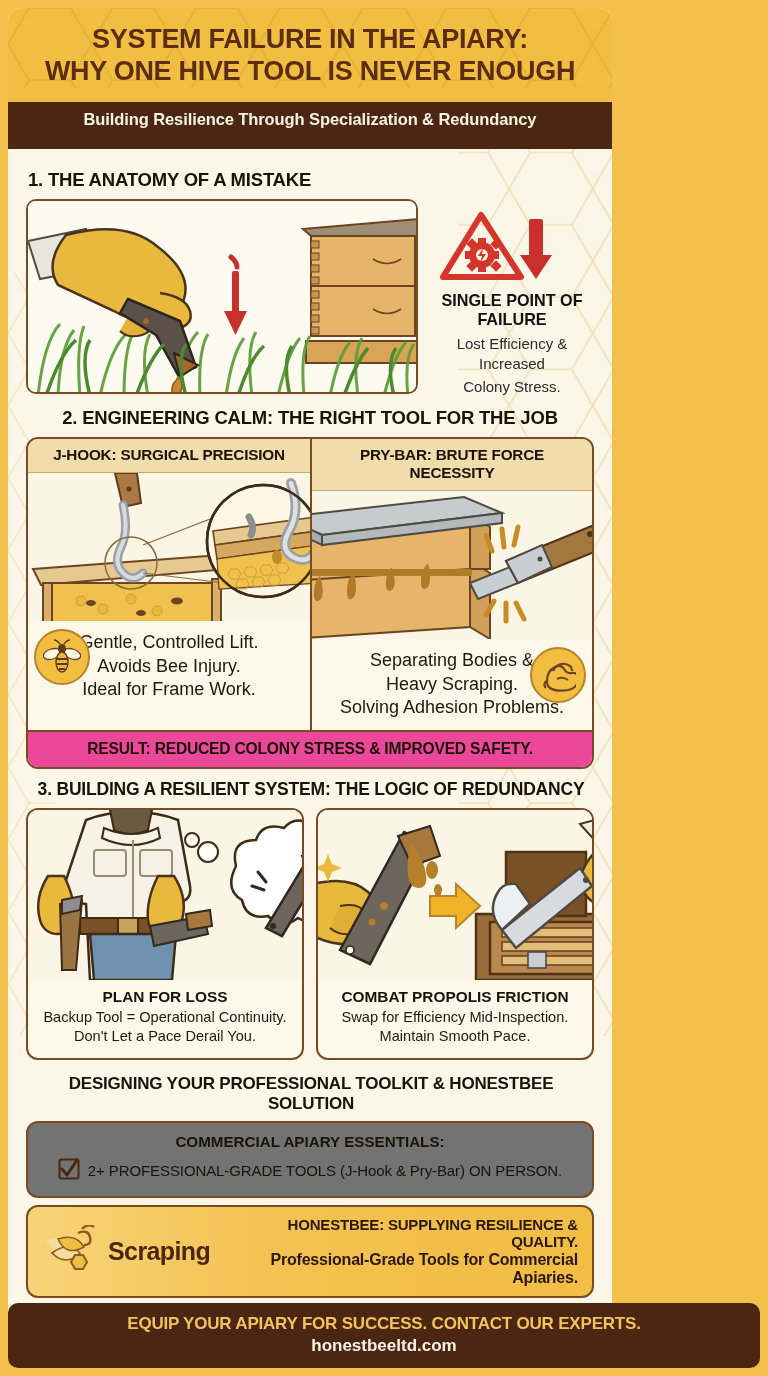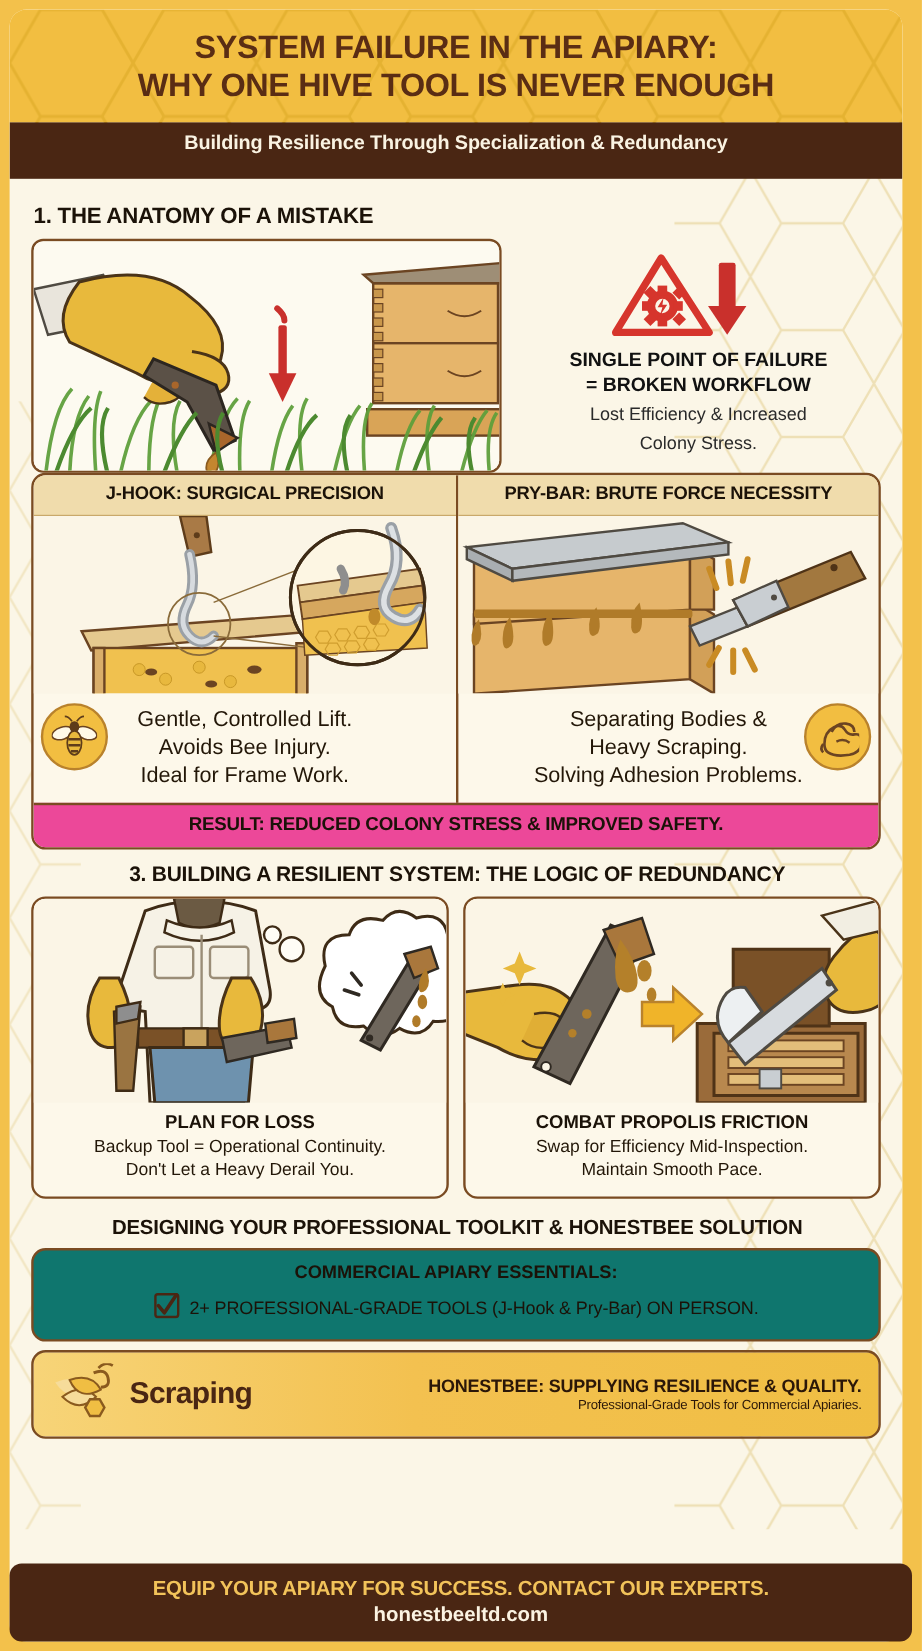--- a/index.html
+++ b/index.html
@@ -10,21 +10,21 @@
     overflow: hidden;
   }
   .page {
     position: relative;
     width: 768px; height: 1376px;
     background: #F3C14B;
     padding: 8px;
   }
   .inner {
     position: relative;
-    width: 744px; height: 1360px;
+    width: 604px; height: 1360px;
     border-radius: 14px;
     overflow: hidden;
     background: #FBF6E7;
   }
   
   .hexbg {
     position: absolute; inset: 0;
     opacity: 1;
     pointer-events: none;
     z-index: 0;
@@ -161,42 +161,42 @@
   }
   .s3art { height: 170px; background: #FBF5E6; position: relative; overflow:hidden; }
   .s3txt { padding: 8px 6px 12px; text-align:center; }
   .s3h { font-size: 15.4px; font-weight: bold; color:#1B1208; margin-bottom: 2px; }
   .s3p { font-size: 14.6px; color:#231708; line-height: 1.3; }
 
   
   .essbox {
     border: 2px solid #7A4B22;
     border-radius: 12px;
-    background: #0f766e;
+    background: #737373;
     padding: 10px 14px 12px;
   }
   .ess-h { text-align:center; font-size:15.2px; font-weight:bold; color:#1B1208; margin-bottom: 8px; }
   .ess-row { display:flex; align-items:center; justify-content:center; gap: 8px; }
   .ess-text { font-size: 15px; color:#1B1208; letter-spacing:-0.1px; }
   .chk { flex: 0 0 auto; }
 
   .brandbar {
     margin-top: 7px;
     border: 2px solid #7A4B22;
     border-radius: 12px;
     background: linear-gradient(90deg,#F7D478 0%, #F3C150 45%, #F0BE43 100%);
     display:flex; align-items:center;
     padding: 9px 14px;
     gap: 12px;
   }
   .brandlogo { display:flex; align-items:center; gap: 4px; flex: 0 0 auto; }
   .brandname { font-size: 25px; font-weight: bold; color:#4A2613; letter-spacing:-0.6px; }
   .brandtxt { flex:1; text-align:right; }
   .brandtxt .b1 { font-size:15px; font-weight:bold; color:#2B1708; letter-spacing:-0.2px;}
-  .brandtxt .b2 { font-size:11px; color:#2B1708; letter-spacing:-0.2px; margin-top:1px;}
+  .brandtxt .b2 { font-size:16px; color:#2B1708; letter-spacing:-0.2px; margin-top:1px;font-weight:bold;}
 
   
   .footer {
     position: absolute;
     left: 8px; right: 8px; bottom: 8px;
     background: #4A2613;
     border-radius: 10px;
     text-align: center;
     padding: 11px 10px 12px;
     z-index: 3;
@@ -333,26 +333,26 @@
                 <circle cx="45" cy="48" r="6" fill="#FBF6E7"></circle>
                 <path d="M46 41 L41 49 L45 49 L43 56 L49 47 L45 47 Z" fill="#D6352C"></path>
               </g>
               <g fill="#C9302C">
                 <rect x="92" y="12" width="14" height="38" rx="2"></rect>
                 <path d="M83 48 L115 48 L99 72 Z"></path>
               </g>
             </svg>
           </div>
           <div class="spof">SINGLE POINT OF FAILURE</div>
-          <div class="spof">= BROKEN WORKFLOW</div>
           <div class="spof-sub">Lost Efficiency &amp; Increased</div>
           <div class="spof-sub">Colony Stress.</div>
         </div>
       </div>
 
+      <div class="sec-title center">2. ENGINEERING CALM: THE RIGHT TOOL FOR THE JOB</div>
       <div class="s2box">
         <div class="s2cols">
 
           <div class="s2col">
             <div class="s2head">J-HOOK: SURGICAL PRECISION</div>
             <div class="s2art">
               <svg viewBox="0 0 356 148" width="100%" height="148" preserveAspectRatio="xMidYMid slice">
                 <rect width="356" height="148" fill="#FBF5E6"></rect>
 
                 <g stroke="#6B4422" stroke-width="2">
@@ -545,21 +545,21 @@
               </g>
               <g stroke="#2F2922" stroke-width="3" stroke-linecap="round">
                 <path d="M268 62 L276 72"></path>
                   <path d="M262 76 L274 80"></path>
               </g>
             </svg>
           </div>
           <div class="s3txt">
             <div class="s3h">PLAN FOR LOSS</div>
             <div class="s3p">Backup Tool = Operational Continuity.</div>
-            <div class="s3p">Don't Let a Heavy Derail You.</div>
+            <div class="s3p">Don't Let a Pace Derail You.</div>
           </div>
         </div>
 
         <div class="s3card">
           <div class="s3art">
             <svg viewBox="0 0 350 170" width="100%" height="170" preserveAspectRatio="xMidYMid slice">
               <rect width="350" height="170" fill="#FBF5E6"></rect>
 
               <path d="M0 78 L44 72 q28-4 44 10 q16 14 12 32 q-4 18-26 20 q-24 2-44-10 L0 112 Z" fill="#E8B93C" stroke="#4A3318" stroke-width="2.5"></path>
               <path d="M60 96 q20-4 26 8 q6 12-8 18 q-16 6-28-4" fill="#E0AE35" stroke="#4A3318" stroke-width="2"></path>

